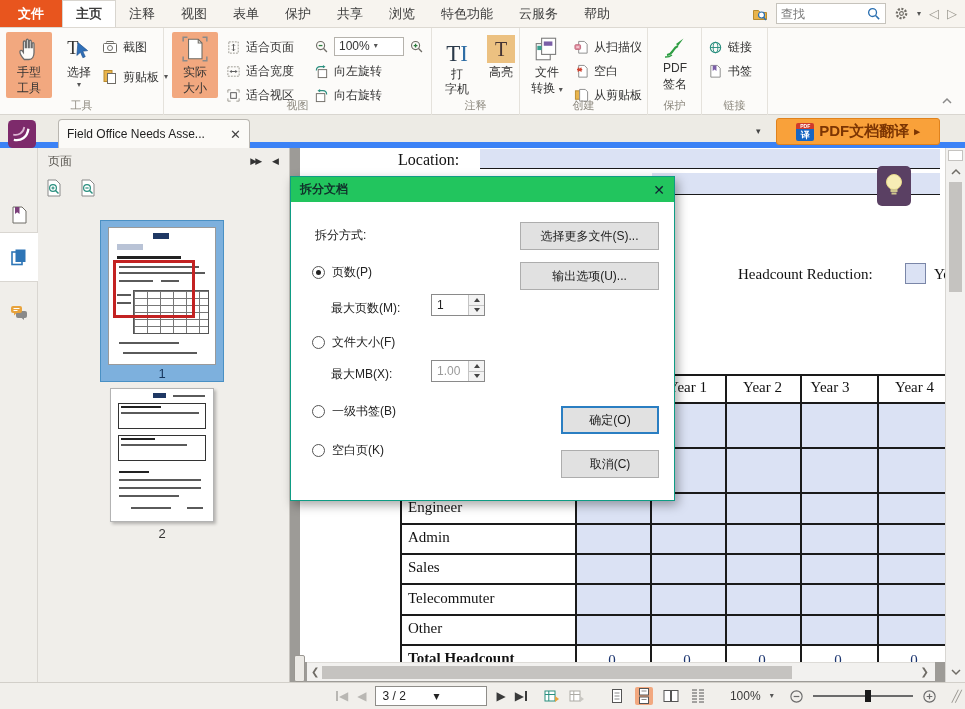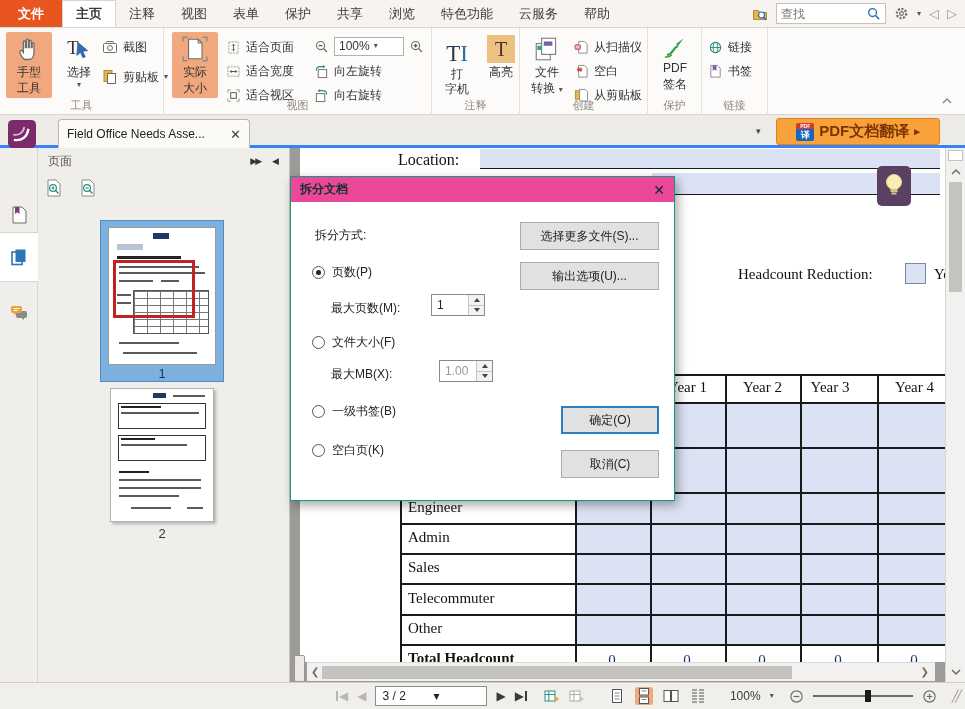--- a/index.html
+++ b/index.html
@@ -34,21 +34,21 @@
   .zoombox{width:70px;height:19px;background:#fff;border:1px solid #b5b2ac;display:flex;align-items:center;padding:0 4px;gap:4px}
   .zoombox span{flex:1}
   .ti{display:flex;align-items:flex-end;height:30px;font-family:"Liberation Serif",serif}
   .ti .t1{font-size:23px;color:#2b3a4a;line-height:1}
   .ti .t2{font-size:23px;color:#2e6da4;line-height:1}
   .hlico{width:28px;height:28px;background:#ecc181;display:flex;align-items:center;justify-content:center;
          font-family:"Liberation Serif",serif;font-size:20px;color:#433;line-height:1}
   .collapse{position:absolute;right:12px;bottom:8px}
 
   
-  .tabbar{position:absolute;left:0;top:115px;width:965px;height:33px;background:#edebe5;border-bottom:3px solid #3b82f6}
+  .tabbar{position:absolute;left:0;top:115px;width:965px;height:33px;background:#edebe5;border-bottom:6px solid #3b82f6}
   .applogo{position:absolute;left:8px;top:5px}
   .doctab{position:absolute;left:58px;top:4px;width:192px;height:29px;background:#fbfaf7;border:1px solid #b9b6b0;
           border-bottom:none;border-radius:4px 4px 0 0;display:flex;align-items:center;padding:0 8px;gap:8px}
   .doctab .tlabel{flex:1;font-size:12px;color:#222;white-space:nowrap;overflow:hidden}
   .closex{font-size:13px;color:#444;line-height:1}
   .tbdrop{position:absolute;left:756px;top:12px;font-size:9px;color:#444}
   .transbtn{position:absolute;left:776px;top:3px;width:164px;height:27px;background:#f9a13a;border:1px solid #e0821c;
             border-radius:3px;display:flex;align-items:center;justify-content:center;gap:5px;
             color:#7c3503;font-size:15px;font-weight:bold}
   .trico{width:18px;height:18px;display:flex;flex-direction:column;overflow:hidden;border-radius:2px}
@@ -89,21 +89,21 @@
   .zeroval{position:absolute;font-size:15px;color:#1d3670;text-align:center;width:40px}
   .hscroll{position:absolute;left:17px;top:514px;width:628px;height:19px;background:#f2f1ef;border-top:1px solid #dddbd7}
   .vscroll{position:absolute;left:655px;top:0;width:20px;height:534px;background:#f2f1ef;border-left:1px solid #d8d6d2}
   .scrollarrow{color:#6f6c66;font-size:10px;line-height:1}
   .bulb{position:absolute;left:587px;top:18px;width:34px;height:40px;background:#5a4063;border-radius:5px;z-index:10;
         display:flex;align-items:center;justify-content:center}
 
   
   .dialog{position:absolute;left:290px;top:176px;width:385px;height:325px;background:#fff;border:1px solid #0e9c84;
           box-shadow:3px 4px 10px rgba(0,0,0,.35);z-index:50}
-  .dtitle{height:25px;background:#ec4899;display:flex;align-items:center;padding:0 9px;font-size:12px;font-weight:bold;color:#10302a}
+  .dtitle{height:25px;background:#22c55e;display:flex;align-items:center;padding:0 9px;font-size:12px;font-weight:bold;color:#10302a}
   .dtitle .dx{margin-left:auto;font-size:14px;font-weight:normal;color:#123}
   .dlabel{position:absolute;font-size:12px;color:#222}
   .radio{position:absolute;display:flex;align-items:center;gap:7px;font-size:12px;color:#222}
   .rc{width:13px;height:13px;border:1px solid #555;border-radius:50%;background:#fff;position:relative;flex:0 0 auto}
   .rc.sel::after{content:"";position:absolute;inset:3px;background:#222;border-radius:50%}
   .dbtn{position:absolute;background:#e1e1e1;border:1px solid #adadad;font-size:12px;color:#222;
         display:flex;align-items:center;justify-content:center;font-family:inherit}
   .dbtn.focus{border:2px solid #2a7ec2}
   .spin{position:absolute;width:54px;height:22px;border:1px solid #8a8a8a;background:#fff;display:flex}
   .spin input{border:none;outline:none;width:36px;font-size:12px;padding-left:5px;font-family:inherit;color:#222}
@@ -592,21 +592,21 @@
           </div>
       </div>
     </div>
 
     <div class="radio" style="left:21px;top:157px">
       <span class="rc"></span>
       <span>文件大小(F)</span>
     </div>
 
     <div class="dlabel" style="left:40px;top:189px">最大MB(X):</div>
-    <div class="spin" style="left:148px;top:183px">
+    <div class="spin" style="left:140px;top:183px">
       <input class="dis" value="1.00" style="">
       <div class="ud">
         <div>
             <span class="tup"></span>
           </div>
         <div>
             <span class="tdn"></span>
           </div>
       </div>
     </div>

